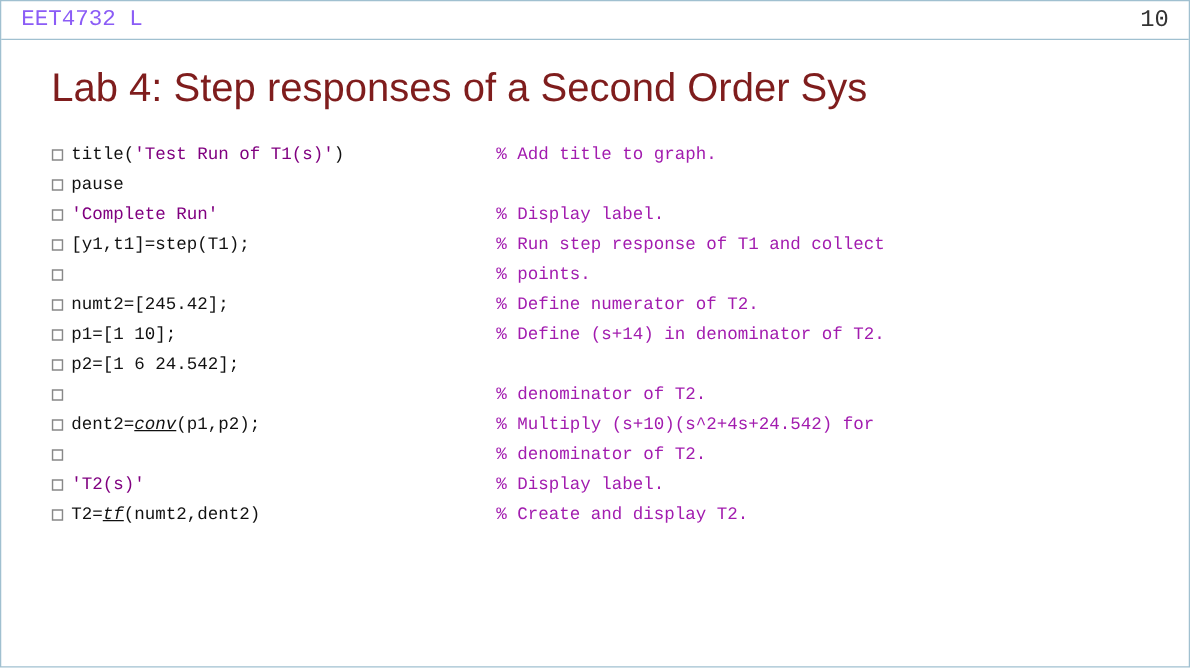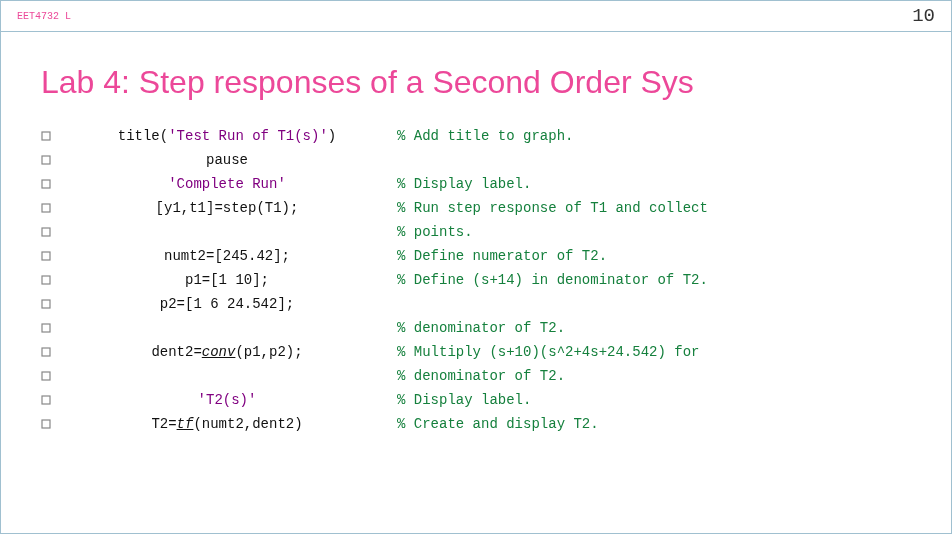--- a/index.html
+++ b/index.html
@@ -23,54 +23,53 @@
     .top-bar {
       display: flex;
       align-items: center;
       justify-content: space-between;
       padding: 4px 16px;
       border-bottom: 1px solid #a0c0d0;
     }
 
     .top-bar-title {
       font-family: 'Courier New', Courier, monospace;
-      font-size: 10px;
-      color: #ec4899;
+      font-size: 18px;
+      color: #8b5cf6;
     }
 
     .top-bar-page {
       font-family: 'Courier New', Courier, monospace;
       font-size: 19px;
       color: #333;
     }
 
     .content {
       padding: 16px 40px 16px 40px;
     }
 
     .lab-title {
       font-family: Arial, sans-serif;
       font-size: 32px;
       font-weight: 400;
-      color: #ec4899;
+      color: #7f1d1d;
       margin-bottom: 24px;
-      margin-top: 16px;
+      margin-top: 4px;
     }
 
     .code-block {
       font-family: 'Courier New', Courier, monospace;
       font-size: 14px;
       line-height: 1.7;
     }
 
     .code-line {
       display: flex;
       align-items: flex-start;
       min-height: 24px;
-      text-align: center;
     }
 
     .cell-marker {
       color: #999;
       margin-right: 4px;
       font-size: 13px;
       min-width: 12px;
       display: inline-block;
     }
 
@@ -79,21 +78,21 @@
       height: 10px;
       margin-right: 2px;
     }
 
     .code-left {
       min-width: 340px;
       color: #333;
     }
     .kw-string { color: #800080; }
     .kw-underline { text-decoration: underline; font-style: italic; }
-    .comment { color: #15803d; }
+    .comment { color: #a21caf; }
     .code-plain { color: #111; }
   </style>
 </head>
 <body>
 
 <div class="page-container">
   <div class="top-bar">
     <span class="top-bar-title">EET4732 L</span>
     <span class="top-bar-page">10</span>
   </div>

